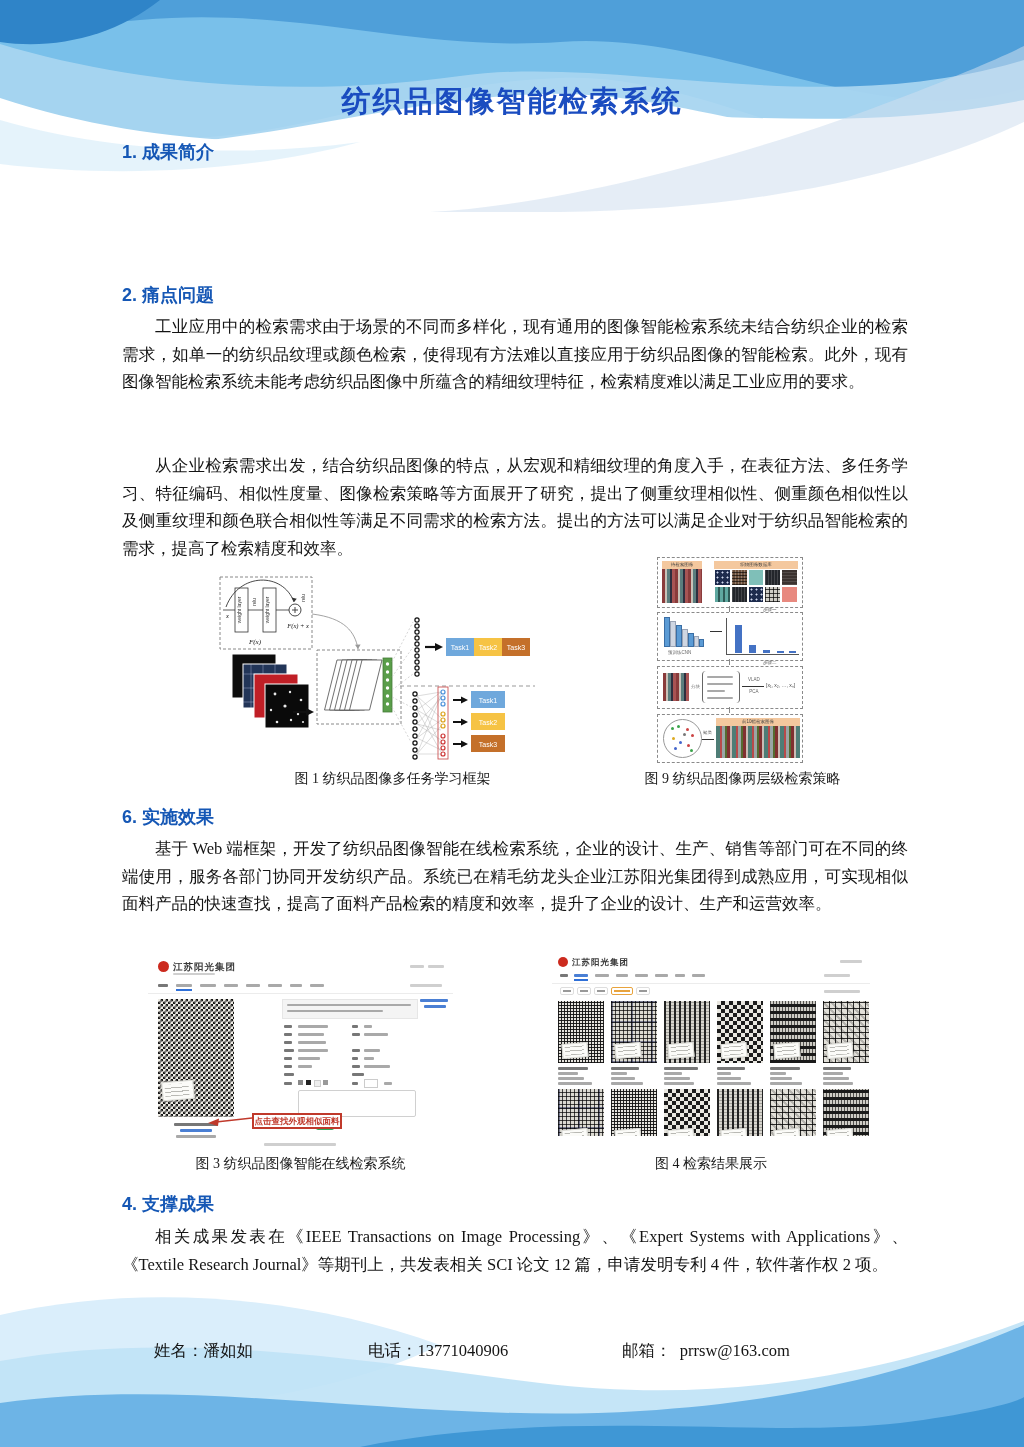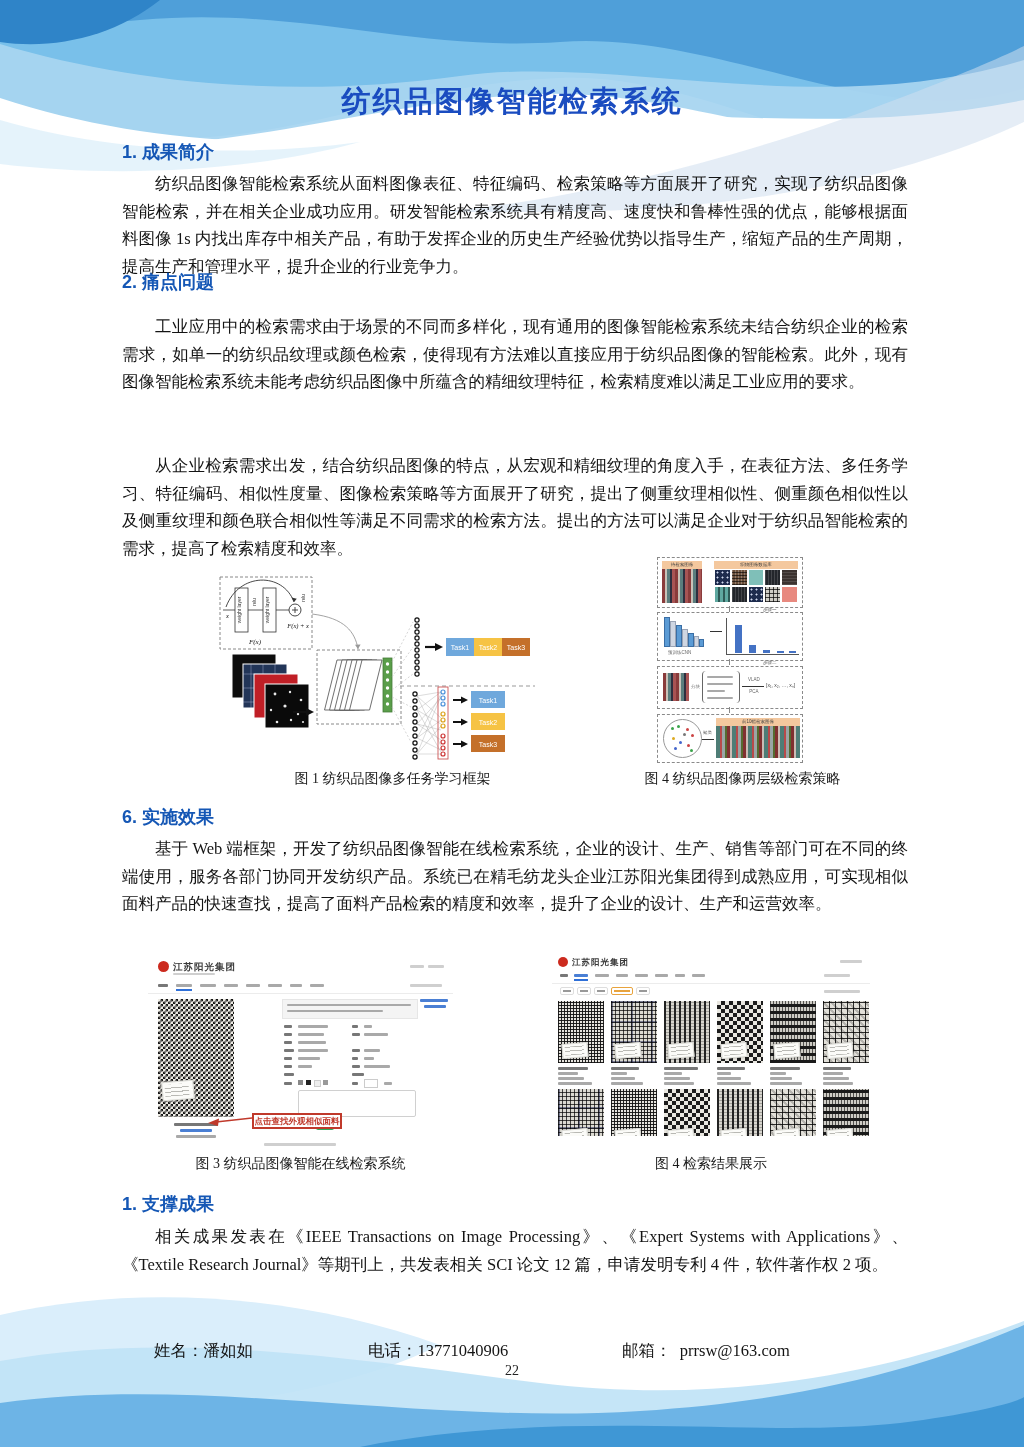--- a/index.html
+++ b/index.html
@@ -115,23 +115,22 @@
   <svg class="ftr" width="1024" height="158" viewBox="0 0 1024 158" preserveAspectRatio="none">
     <path d="M0,26 C140,-6 300,6 440,56 C330,110 160,130 0,120 Z" fill="#daeefb"></path>
     <path d="M0,72 C180,40 360,72 540,94 C720,116 880,86 1024,32 V72 C880,126 720,152 540,134 C380,120 180,114 0,122 Z" fill="#bfe2f6" opacity="0.9"></path>
     <path d="M0,114 C200,86 420,136 640,122 C820,111 940,72 1024,36 V158 H0 Z" fill="#6db4e6"></path>
     <path d="M360,158 C560,118 760,150 900,134 C980,124 1020,112 1024,108 V158 Z" fill="#3f97d5"></path>
   </svg>
 
   <h1 class="title">纺织品图像智能检索系统</h1>
 
   <h2 class="h" style="top:140px">1. 成果简介</h2>
-  <p class="p" style="top:170px">纺织品图像智能检索系统从面料图像表征、特征编码、检索策略等方面展开了研究，实现了纺织品图像智能检索，并在相关企业成功应用。研发智能检索系统具有精度高、速度快和鲁棒性强的优点，能够根据面料图像 1s 内找出库存中相关产品，有助于发挥企业的历史生产经验优势以指导生产，缩短产品的生产周期，提高生产和管理水平，提升企业的行业竞争力。</p>
-
-  <h2 class="h" style="top:270px">2. 痛点问题</h2>
+
+  <h2 class="h" style="top:283px">2. 痛点问题</h2>
   <p class="p" style="top:313px">工业应用中的检索需求由于场景的不同而多样化，现有通用的图像智能检索系统未结合纺织企业的检索需求，如单一的纺织品纹理或颜色检索，使得现有方法难以直接应用于纺织品图像的智能检索。此外，现有图像智能检索系统未能考虑纺织品图像中所蕴含的精细纹理特征，检索精度难以满足工业应用的要求。</p>
 
   <p class="p" style="top:452px">从企业检索需求出发，结合纺织品图像的特点，从宏观和精细纹理的角度入手，在表征方法、多任务学习、特征编码、相似性度量、图像检索策略等方面展开了研究，提出了侧重纹理相似性、侧重颜色相似性以及侧重纹理和颜色联合相似性等满足不同需求的检索方法。提出的方法可以满足企业对于纺织品智能检索的需求，提高了检索精度和效率。</p>
 
   <div class="fig" style="left:195px;top:562px;width:395px;height:207px">
     <svg width="395" height="207" viewBox="0 0 395 207">
 
       <rect x="25" y="15" width="92" height="72" fill="none" stroke="#888" stroke-width="1" stroke-dasharray="3,2"></rect>
       <rect x="40" y="26" width="13" height="44" fill="#fff" stroke="#333" stroke-width="0.8"></rect>
       <rect x="68" y="26" width="13" height="44" fill="#fff" stroke="#333" stroke-width="0.8"></rect>
@@ -373,21 +372,21 @@
       <div class="f2tiny" style="left:45px;top:15px">聚类</div>
       <div class="abs" style="left:44px;top:24px;width:12px;height:1px;background:#333"></div>
       <div class="abs" style="left:58px;top:3px;width:84px;height:40px">
         <div class="f2head">前10幅检索图像</div>
         <div class="abs fab-rstripe" style="left:0;top:8px;right:0;height:32px"></div>
       </div>
     </div>
   </div>
 
   <div class="cap" style="left:195px;top:770px;width:395px">图 1  纺织品图像多任务学习框架</div>
-  <div class="cap" style="left:625px;top:770px;width:235px">图 4  纺织品图像两层级检索策略</div>
+  <div class="cap" style="left:625px;top:770px;width:235px">图 9  纺织品图像两层级检索策略</div>
 
   <h2 class="h" style="top:805px">6. 实施效果</h2>
   <p class="p" style="top:835px">基于 Web 端框架，开发了纺织品图像智能在线检索系统，企业的设计、生产、销售等部门可在不同的终端使用，服务各部门协同开发纺织产品。系统已在精毛纺龙头企业江苏阳光集团得到成熟应用，可实现相似面料产品的快速查找，提高了面料产品检索的精度和效率，提升了企业的设计、生产和运营效率。</p>
 
   <div class="fig" style="left:148px;top:953px;width:305px;height:196px">
     <div class="weblogo-circle" style="left:10px;top:8px;width:11px;height:11px"></div>
     <div class="weblogo-text" style="left:25px;top:8px;font-size:9.5px">江苏阳光集团</div>
     <div class="tb tb-light" style="left:25px;top:20px;width:42px;height:2px"></div>
     <div class="tb tb-light" style="left:262px;top:12px;width:14px"></div>
     <div class="tb tb-light" style="left:280px;top:12px;width:16px"></div>
@@ -577,22 +576,21 @@
     <div class="f4cell" style="left:271px;top:136px">
       <div class="f4sw fab-hcheck" style="height:60px">
           <div class="sticker" style="left:4px;bottom:5px;width:24px;height:13px;transform:rotate(-5deg)"></div>
         </div>
     </div>
   </div>
 
   <div class="cap" style="left:148px;top:1155px;width:305px">图 3  纺织品图像智能在线检索系统</div>
   <div class="cap" style="left:552px;top:1155px;width:318px">图 4  检索结果展示</div>
 
-  <h2 class="h" style="top:1192px">1. 支撑成果</h2>
+  <h2 class="h" style="top:1192px">4. 支撑成果</h2>
   <p class="p" style="top:1223px">相关成果发表在《IEEE Transactions on Image Processing》、《Expert Systems with Applications》、《Textile Research Journal》等期刊上，共发表相关 SCI 论文 12 篇，申请发明专利 4 件，软件著作权 2 项。</p>
 
 
   <div class="contact-item" style="left:154px;top:1340px"><span>姓名：</span><span>潘如如</span></div>
   <div class="contact-item" style="left:368px;top:1340px"><span>电话：</span><span>13771040906</span></div>
   <div class="contact-item" style="left:622px;top:1340px"><span>邮箱：</span>&nbsp;&nbsp;<span>prrsw@163.com</span></div>
 
-  <div class="pagenum">22</div>
 </div>
 
 </body></html>

